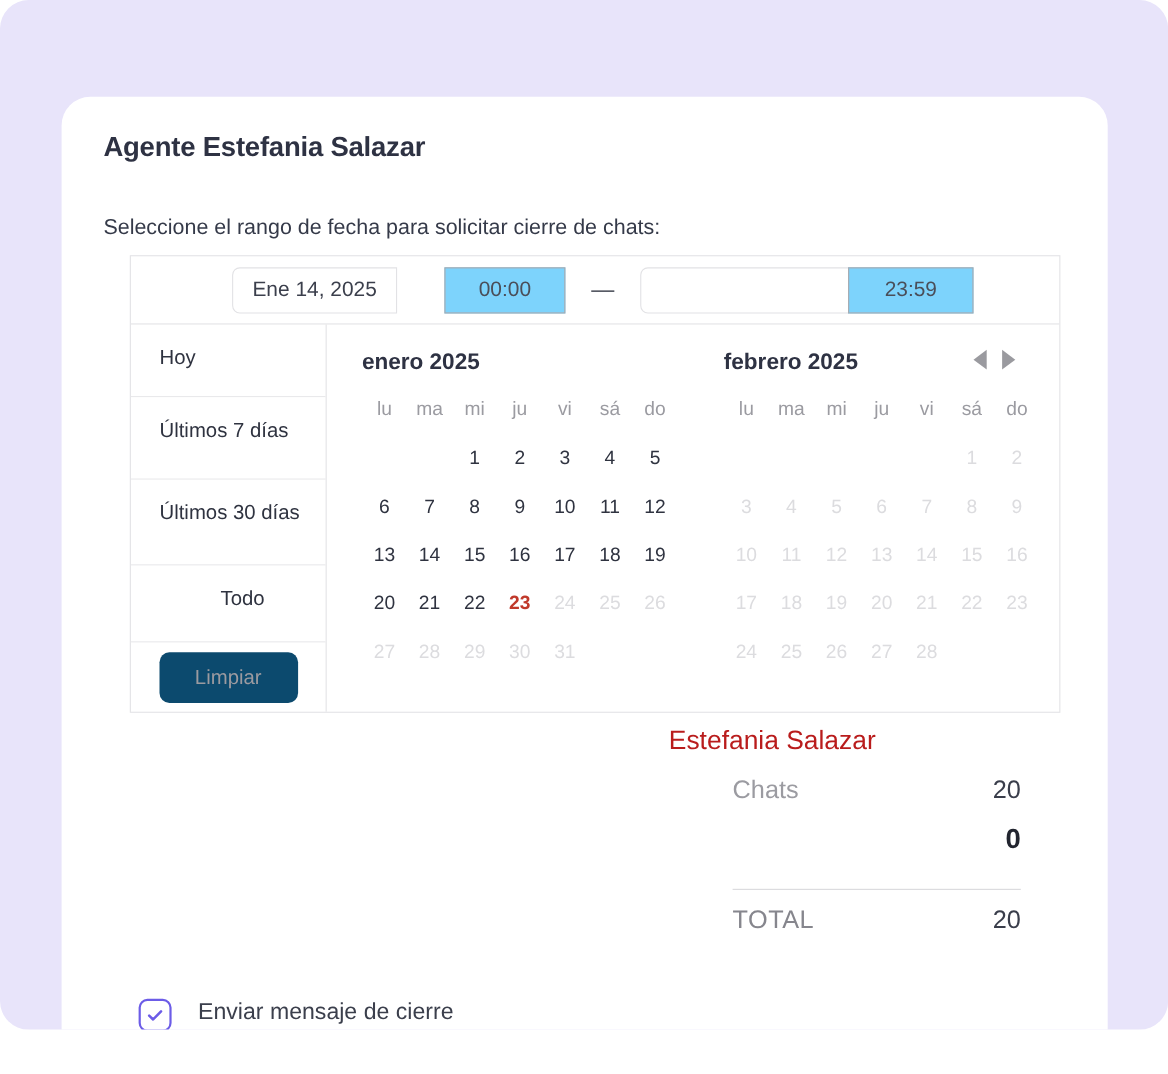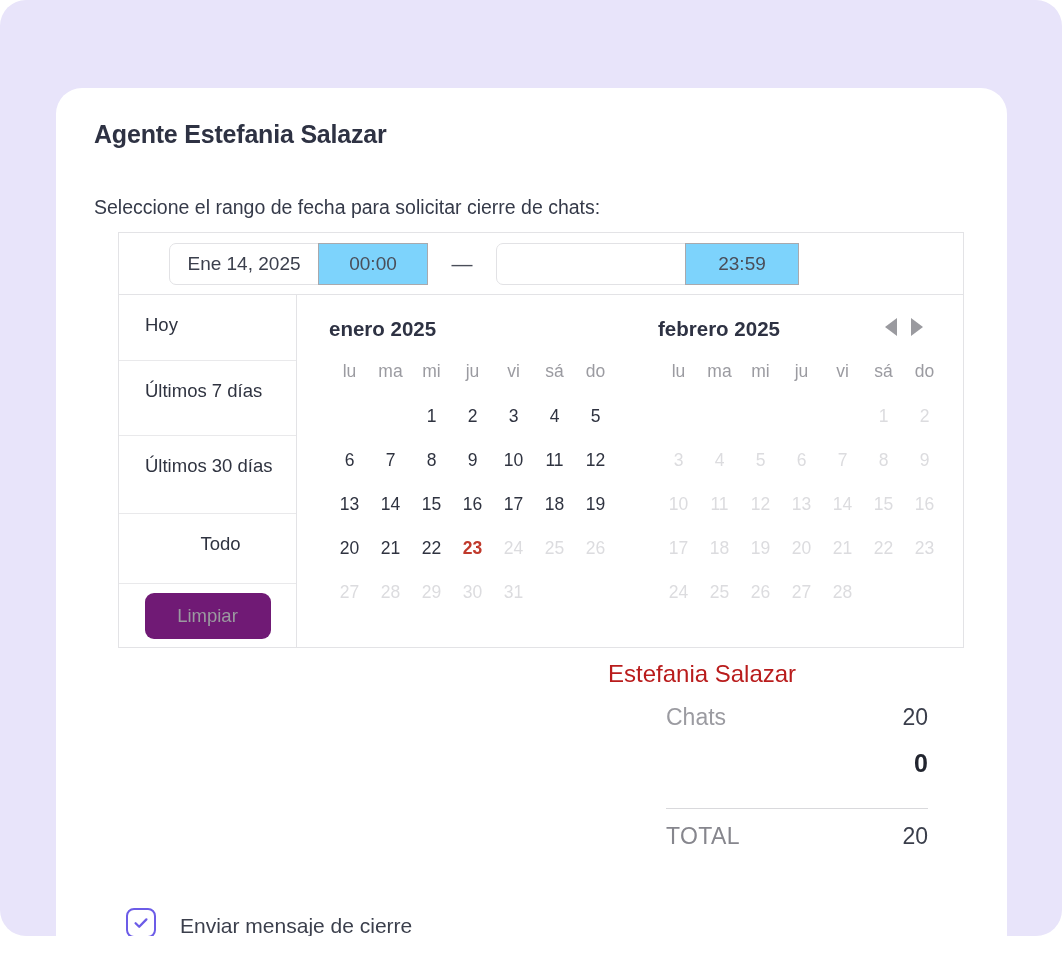--- a/index.html
+++ b/index.html
@@ -75,21 +75,21 @@
     display: flex;
     align-items: center;
     box-sizing: border-box;
   }
 
   .field-group {
     display: flex;
     align-items: stretch;
     height: 42px;
   }
-  #field-group-start { margin-left: 50px; }
+  #field-group-start { margin-left: 92px; gap: 44px; }
   #field-group-end   { margin-left: 0px; }
 
   .date-box {
     border: 1px solid #e2e2e5;
     border-radius: 7px 0 0 7px;
     background: #ffffff;
     display: flex;
     align-items: center;
     justify-content: center;
     font-size: 19px;
@@ -152,21 +152,21 @@
     height: 63px;
     display: flex;
     align-items: center;
     justify-content: center;
   }
   #clear-button {
     width: 126px;
     height: 46px;
     border: none;
     border-radius: 9px;
-    background: #701a75;
+    background: #0c4a6e;
     color: #9b9aa0;
     font-family: "Liberation Sans", sans-serif;
     font-size: 18.5px;
     cursor: default;
   }
 
   #months {
     flex: 1;
     display: flex;
     position: relative;
@@ -292,21 +292,21 @@
     font-size: 23px;
     color: #3a3e4b;
   }
 
   
   #checkbox-row {
     position: absolute;
     left: 70px;
     top: 820px;
     display: flex;
-    align-items: flex-end;
+    align-items: flex-start;
   }
   #send-closing-checkbox {
     width: 30px;
     height: 30px;
     border: 2px solid #6c5ce7;
     border-radius: 8px;
     background: #ffffff;
     display: flex;
     align-items: center;
     justify-content: center;

